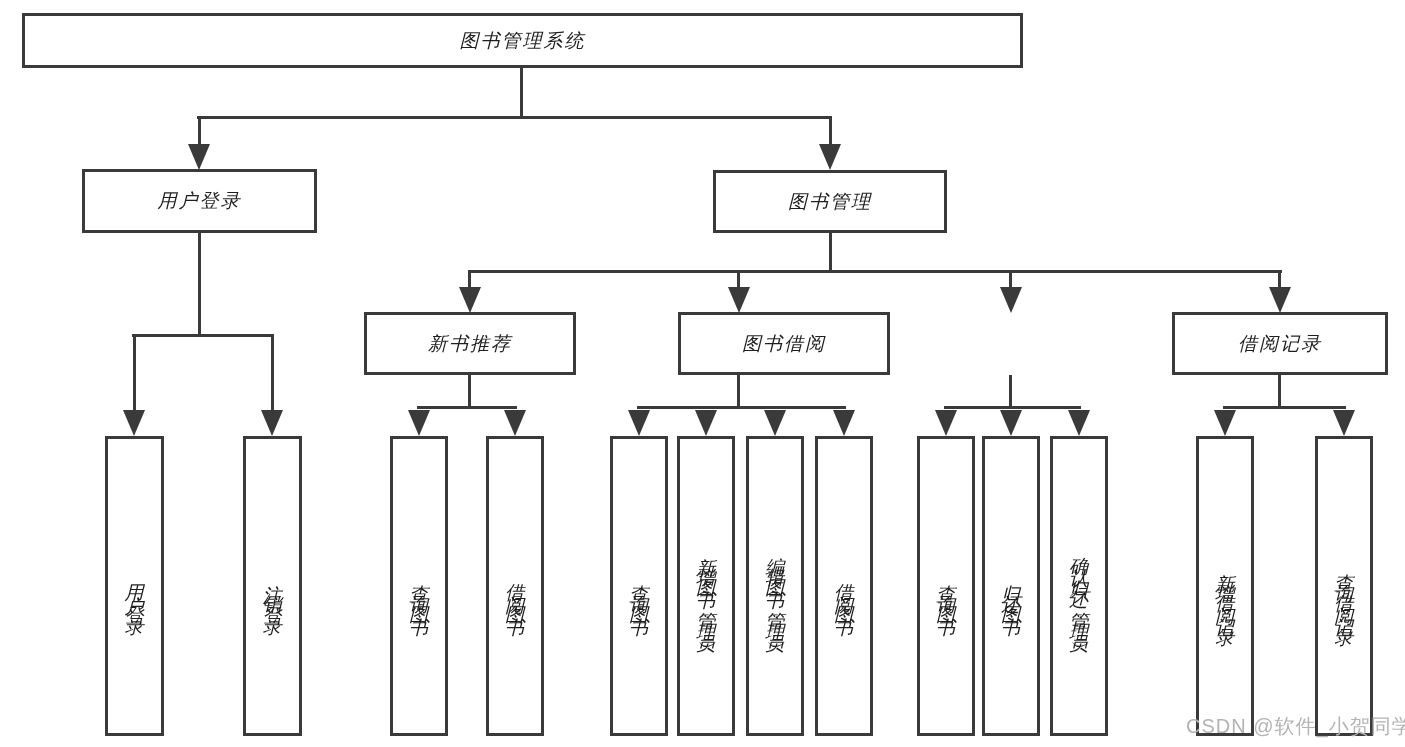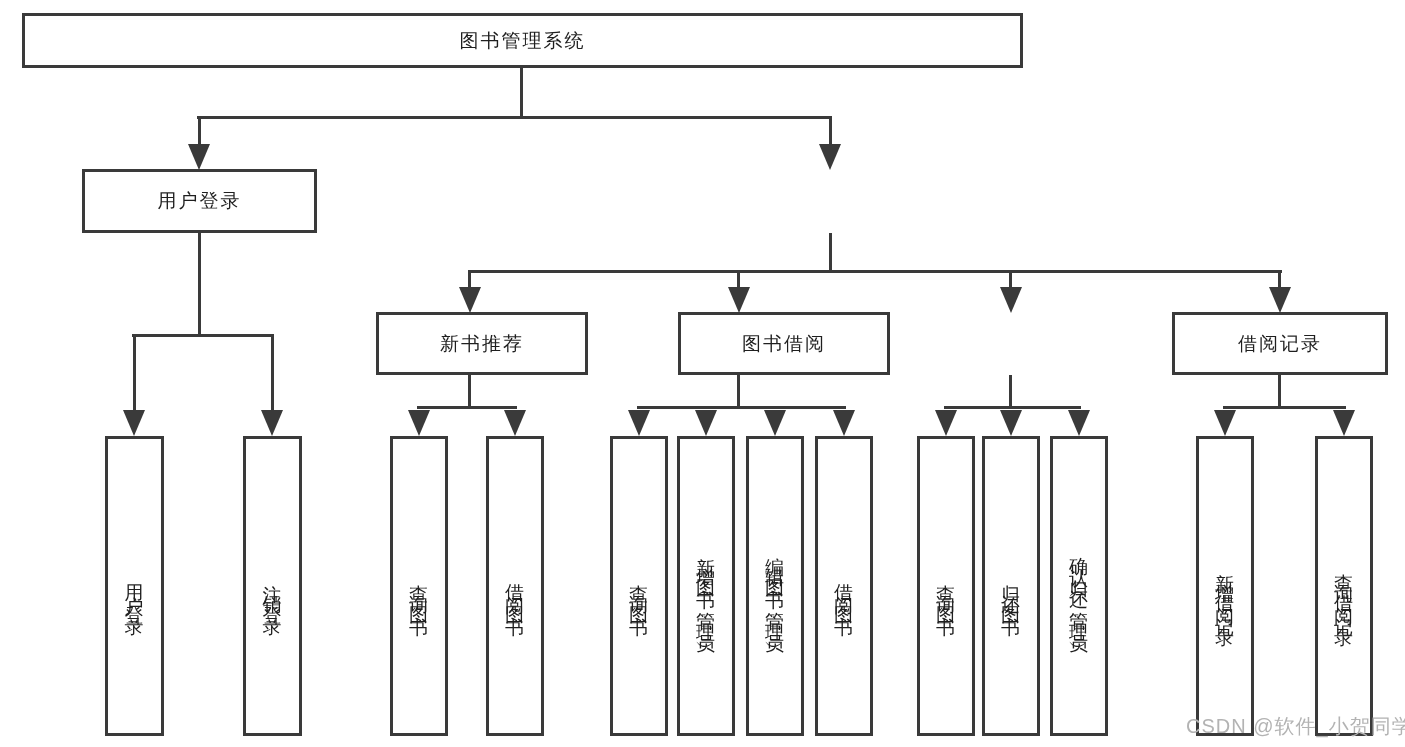--- a/index.html
+++ b/index.html
@@ -11,21 +11,21 @@
   html,body{margin:0;padding:0;background:var(--bg);}
   .canvas{
     position:relative;width:1405px;height:747px;background:var(--bg);
     font-family:"Liberation Sans","DejaVu Sans",sans-serif;
     overflow:hidden;
   }
   .node{
     position:absolute;box-sizing:border-box;
     border:3px solid var(--line);background:#fff;
     display:flex;align-items:center;justify-content:center;
-    color:var(--text);font-size:19px;letter-spacing:2px;
+    color:var(--text);font-size:19px;letter-spacing:2px;font-style:italic;
   }
   .leaf{
     writing-mode:vertical-rl;text-orientation:mixed;
     font-size:19px;letter-spacing:11px;line-height:1;
     padding-top:10px;
   }
   .vline,.hline{position:absolute;background:var(--line);}
   .vline{width:3px;}
   .hline{height:3px;}
   .arrow{
@@ -45,22 +45,25 @@
 <div class="canvas">
 
   <div class="node" style="left:22px;top:13px;width:1001px;height:55px;">
     <span>图书管理系统</span>
   </div>
 
   <div class="node" style="left:82px;top:169px;width:235px;height:64px;">
     <span>用户登录</span>
   </div>
 
+  <div class="node" style="left:713px;top:170px;width:234px;height:63px;">
+    <span>图书管理</span>
+  </div>
 
-  <div class="node" style="left:376px;top:312px;width:212px;height:63px;align-items:center;">
+  <div class="node" style="left:364px;top:312px;width:212px;height:63px;align-items:center;">
     <span>新书推荐</span>
   </div>
 
   <div class="node" style="left:633px;top:312px;width:212px;height:63px;margin-left:45px;">
     <span>图书借阅</span>
   </div>
 
 
   <div class="node" style="left:1172px;top:312px;width:216px;height:63px;">
     <span>借阅记录</span>

